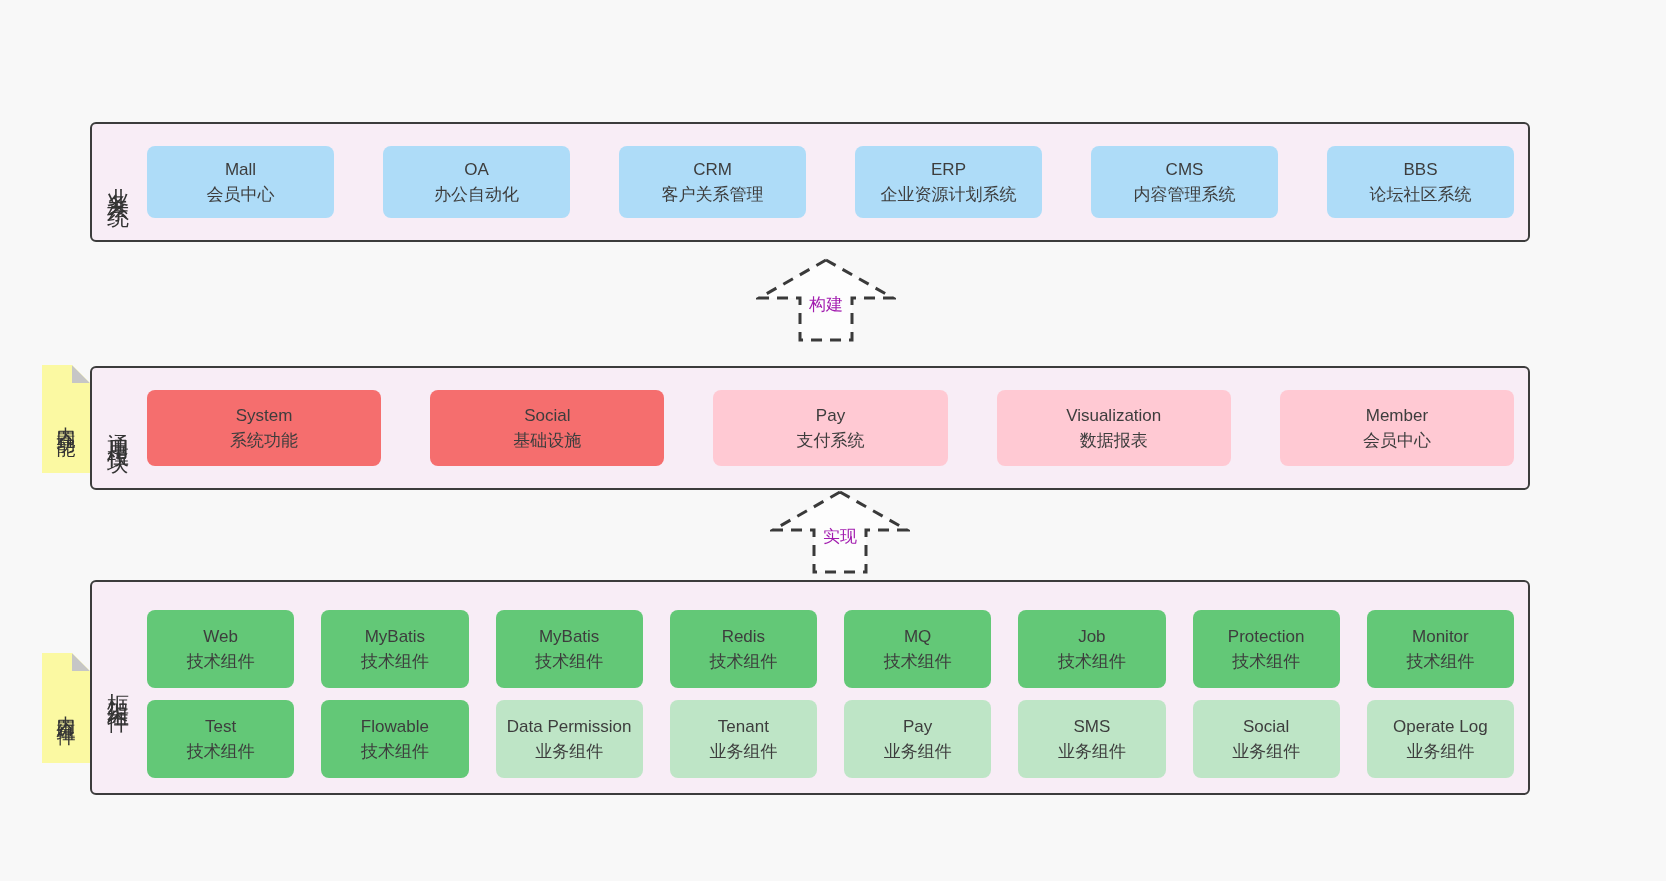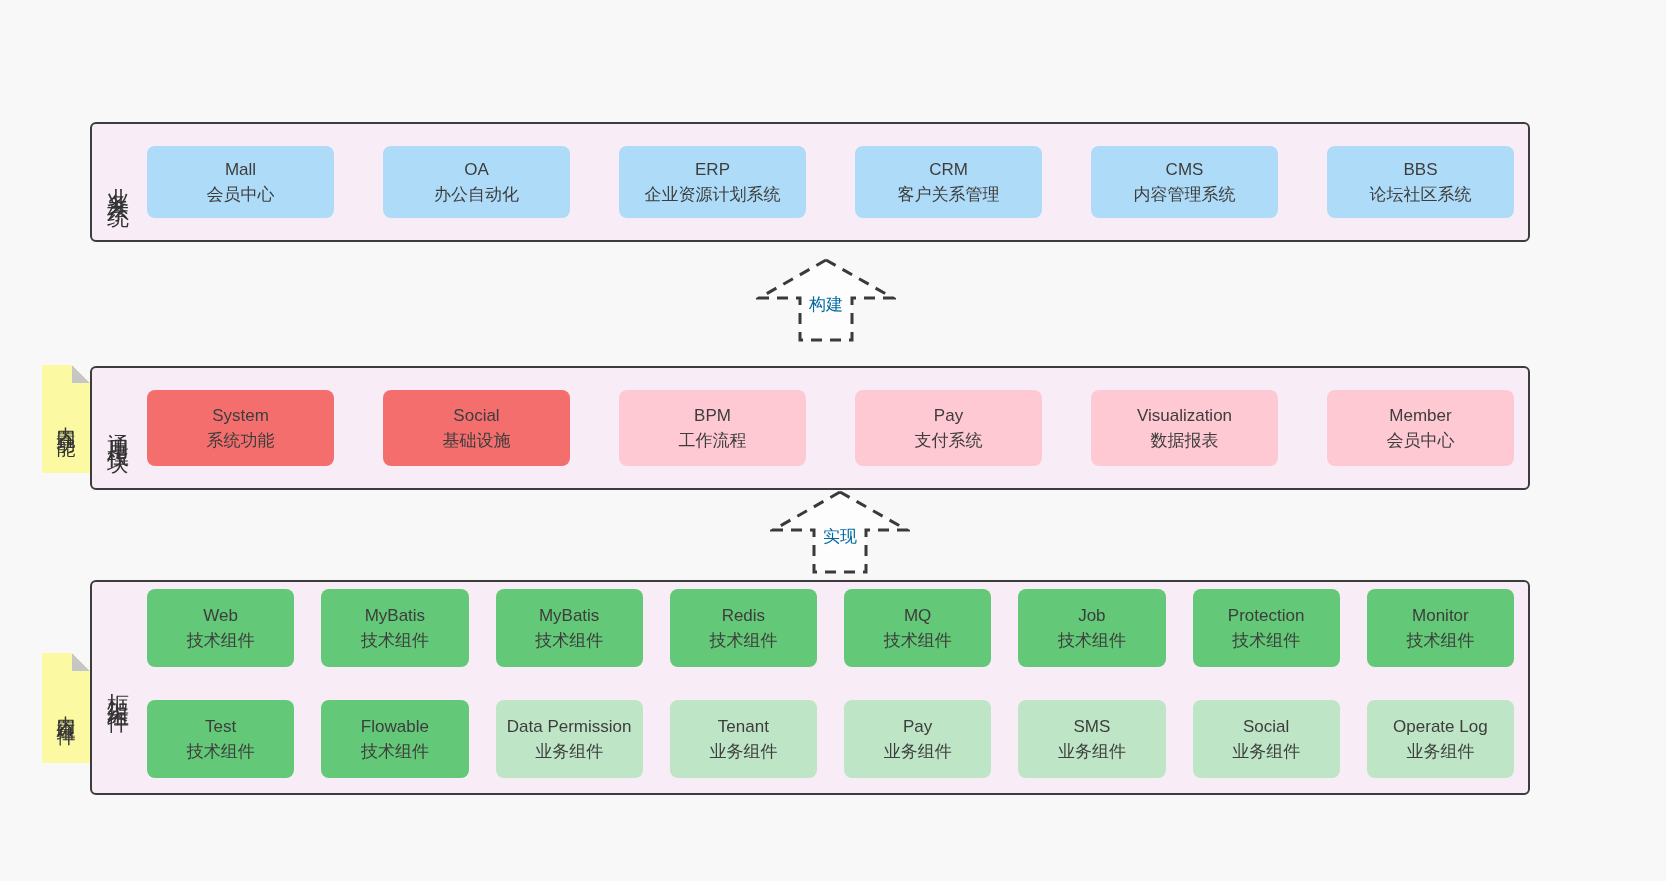--- a/index.html
+++ b/index.html
@@ -84,21 +84,21 @@
   .arrow{
     position:absolute;
     width:140px;height:86px;
   }
   .arrow svg{display:block;}
   .arrow-label{
     position:absolute;
     top:36px;left:0;right:0;
     text-align:center;
     font-size:17px;
-    color:#0369a1;
+    color:#a21caf;
   }
 </style>
 </head>
 <body>
 
 <div class="page">
 
   <section class="panel" style="top:122px;height:120px;">
     <div class="panel-label">业务系统</div>
     <div class="boxes cols-6 row-top">
@@ -106,27 +106,27 @@
     <div class="box-title">Mall</div>
     <div class="box-subtitle">会员中心</div>
   </div>
 
   <div class="box v-blue">
     <div class="box-title">OA</div>
     <div class="box-subtitle">办公自动化</div>
   </div>
 
   <div class="box v-blue">
+    <div class="box-title">CRM</div>
+    <div class="box-subtitle">客户关系管理</div>
+  </div>
+
+  <div class="box v-blue">
     <div class="box-title">ERP</div>
     <div class="box-subtitle">企业资源计划系统</div>
-  </div>
-
-  <div class="box v-blue">
-    <div class="box-title">CRM</div>
-    <div class="box-subtitle">客户关系管理</div>
   </div>
 
   <div class="box v-blue">
     <div class="box-title">CMS</div>
     <div class="box-subtitle">内容管理系统</div>
   </div>
 
   <div class="box v-blue">
     <div class="box-title">BBS</div>
     <div class="box-subtitle">论坛社区系统</div>
@@ -151,24 +151,20 @@
   <div class="box v-red">
     <div class="box-title">System</div>
     <div class="box-subtitle">系统功能</div>
   </div>
 
   <div class="box v-red">
     <div class="box-title">Social</div>
     <div class="box-subtitle">基础设施</div>
   </div>
 
-  <div class="box v-pink">
-    <div class="box-title">BPM</div>
-    <div class="box-subtitle">工作流程</div>
-  </div>
 
   <div class="box v-pink">
     <div class="box-title">Pay</div>
     <div class="box-subtitle">支付系统</div>
   </div>
 
   <div class="box v-pink">
     <div class="box-title">Visualization</div>
     <div class="box-subtitle">数据报表</div>
   </div>
@@ -186,21 +182,21 @@
     </svg>
     <span class="arrow-label">实现</span>
   </div>
 
   <div class="sticky" style="top:653px;height:110px;left:42px;">
     <span>内置组件</span>
     <span class="fold"></span>
   </div>
   <section class="panel" style="top:580px;height:215px;">
     <div class="panel-label">框架组件</div>
-    <div class="boxes cols-8 row-bottom" style="top:7px;">
+    <div class="boxes cols-8 row-bottom" style="top:28px;">
   <div class="box v-green">
     <div class="box-title">Web</div>
     <div class="box-subtitle">技术组件</div>
   </div>
 
   <div class="box v-green">
     <div class="box-title">MyBatis</div>
     <div class="box-subtitle">技术组件</div>
   </div>
 

